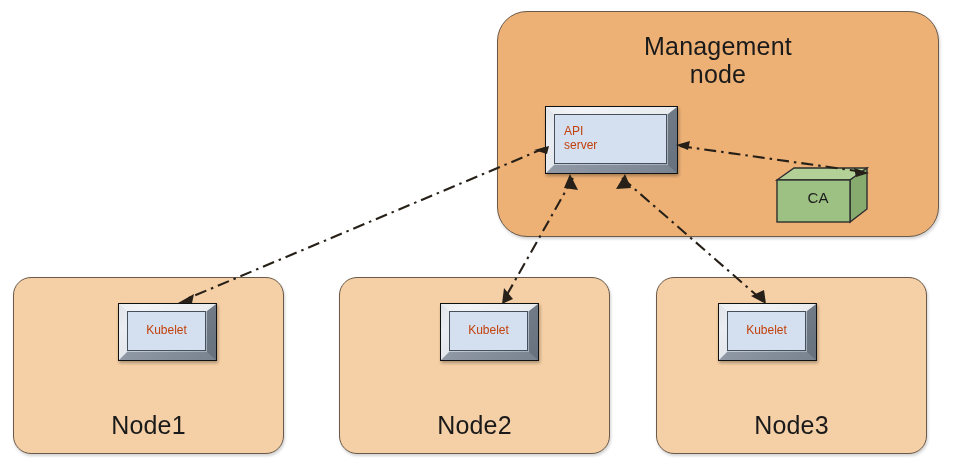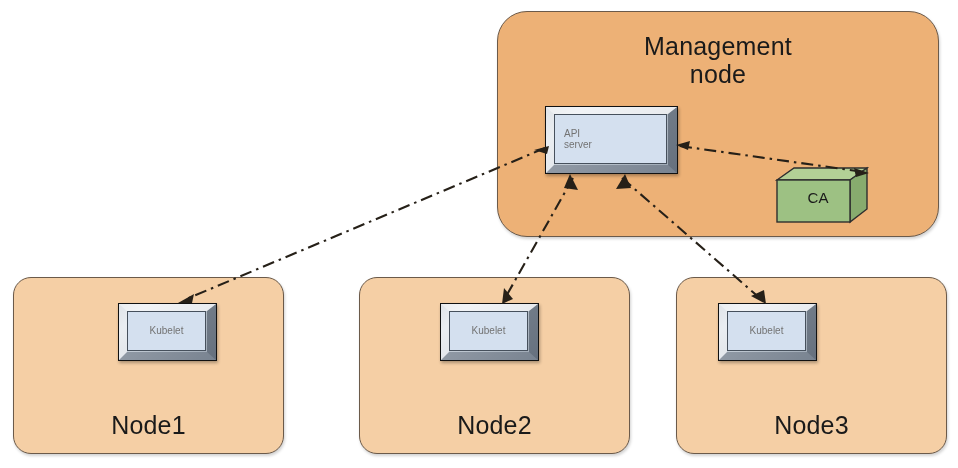--- a/index.html
+++ b/index.html
@@ -44,22 +44,22 @@
     height: 226px;
     background: #edb176;
     border-radius: 30px;
   }
   #mgmt-label {
     top: 20px;
     font-size: 25px;
   }
   .worker-node { top: 277px; width: 271px; height: 177px; background: #f5cfa5; }
   #node1 { left: 13px; }
-  #node2 { left: 359px; }
-  #node3 { left: 676px; }
+  #node2 { left: 339px; }
+  #node3 { left: 656px; }
   .worker-label { bottom: 14px; font-size: 25px; }
 
   
   .bevel-box {
     position: absolute;
     box-sizing: border-box;
     border: 1.4px solid #111111;
     background: linear-gradient(135deg, #b9c2cc 0%, #cfd7e0 18%, #9aa5b1 100%);
     padding: 6px;
     box-shadow: 1px 2px 3px rgba(0,0,0,0.30);
@@ -78,22 +78,22 @@
     position: absolute;
     left: 8px; top: 7px; right: 10px; bottom: 9px;
     background: #d4e0ef;
     border: 1px solid #46505c;
     display: flex;
     align-items: center;
     justify-content: flex-start;
   }
   .bevel-text {
     padding-left: 8px;
-    font-size: 10px;
-    color: #737373;
+    font-size: 12px;
+    color: #c2410c;
     line-height: 1.15;
     white-space: pre-line;
     position: relative;
     z-index: 3;
   }
   #api-server {
     left: 545px;
     top: 106px;
     width: 133px;
     height: 68px;

